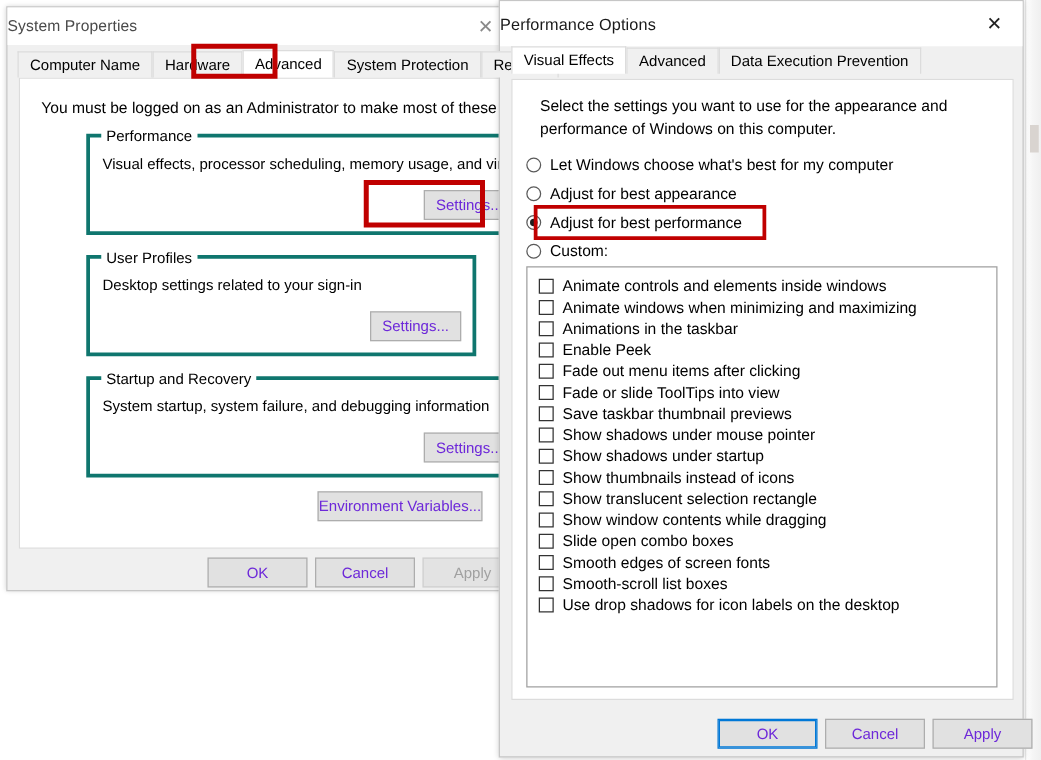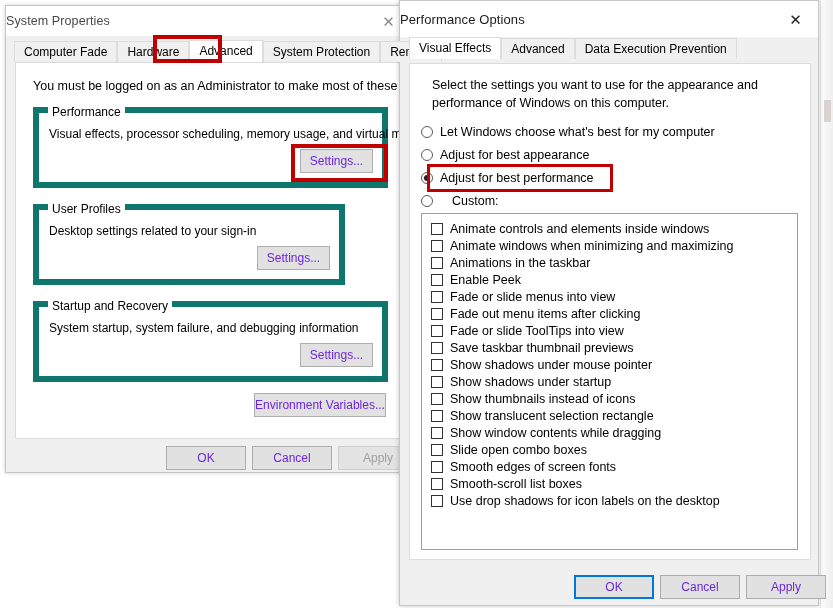--- a/index.html
+++ b/index.html
@@ -83,22 +83,23 @@
   .tabbody {
     background: #ffffff;
     border: 1px solid #dcdcdc;
     box-sizing: border-box;
     position: relative;
   }
 
   
   .groupbox {
     position: absolute;
-    border: 6px solid #0f766e;
-    box-sizing: border-box;
+    border: 3px solid #0f766e;
+    box-sizing: border-box;
+    margin-left: 36px;
   }
   .groupbox > .gb-title {
     position: absolute;
     top: -8px;
     left: 9px;
     background: #ffffff;
     padding: 0 4px;
     font-size: 12px;
     color: #000;
     white-space: nowrap;
@@ -227,21 +228,21 @@
 </div>
 
 <div class="window" style="left:5px; top:5px; width:407px; height:468px; box-shadow:0 0 4px rgba(0,0,0,.18);">
 
   <div class="titlebar">
     <span class="title">System Properties</span>
     <div class="close-btn">✕</div>
   </div>
 
   <div class="tabstrip" style="margin-top:4px;">
-    <div class="tab">Computer Fade</div>
+    <div class="tab">Computer Name</div>
     <div class="tab">Hardware</div>
     <div class="tab selected">Advanced</div>
     <div class="tab">System Protection</div>
     <div class="tab">Remote</div>
   </div>
 
   <div class="tabbody" style="position:absolute; left:9px; top:56px; width:389px; height:377px;">
 
     <div class="static-text" style="left:17px; top:16px;">You must be logged on as an Administrator to make most of these changes.</div>
 
@@ -299,45 +300,41 @@
     <span>Let Windows choose what's best for my computer</span>
   </div>
   <div class="radio-row" style="left:21px; top:147px;">
     <span class="radio"></span>
     <span>Adjust for best appearance</span>
   </div>
   <div class="radio-row" style="left:21px; top:170px;">
     <span class="radio checked"></span>
     <span>Adjust for best performance</span>
   </div>
-  <div class="radio-row" style="left:21px; top:193px;gap:12px;">
+  <div class="radio-row" style="left:21px; top:193px;">
     <span class="radio"></span>
     <span>Custom:</span>
   </div>
 
   <div class="listbox" style="left:21px; top:212px; width:377px; height:337px;">
     <div class="chk-row">
       <span class="chk"></span>
       <span>Animate controls and elements inside windows</span>
     </div>
     <div class="chk-row">
       <span class="chk"></span>
       <span>Animate windows when minimizing and maximizing</span>
     </div>
     <div class="chk-row">
       <span class="chk"></span>
       <span>Animations in the taskbar</span>
     </div>
     <div class="chk-row">
       <span class="chk"></span>
       <span>Enable Peek</span>
-    </div>
-    <div class="chk-row">
-      <span class="chk"></span>
-      <span>Fade or slide menus into view</span>
     </div>
     <div class="chk-row">
       <span class="chk"></span>
       <span>Fade out menu items after clicking</span>
     </div>
     <div class="chk-row">
       <span class="chk"></span>
       <span>Fade or slide ToolTips into view</span>
     </div>
     <div class="chk-row">

